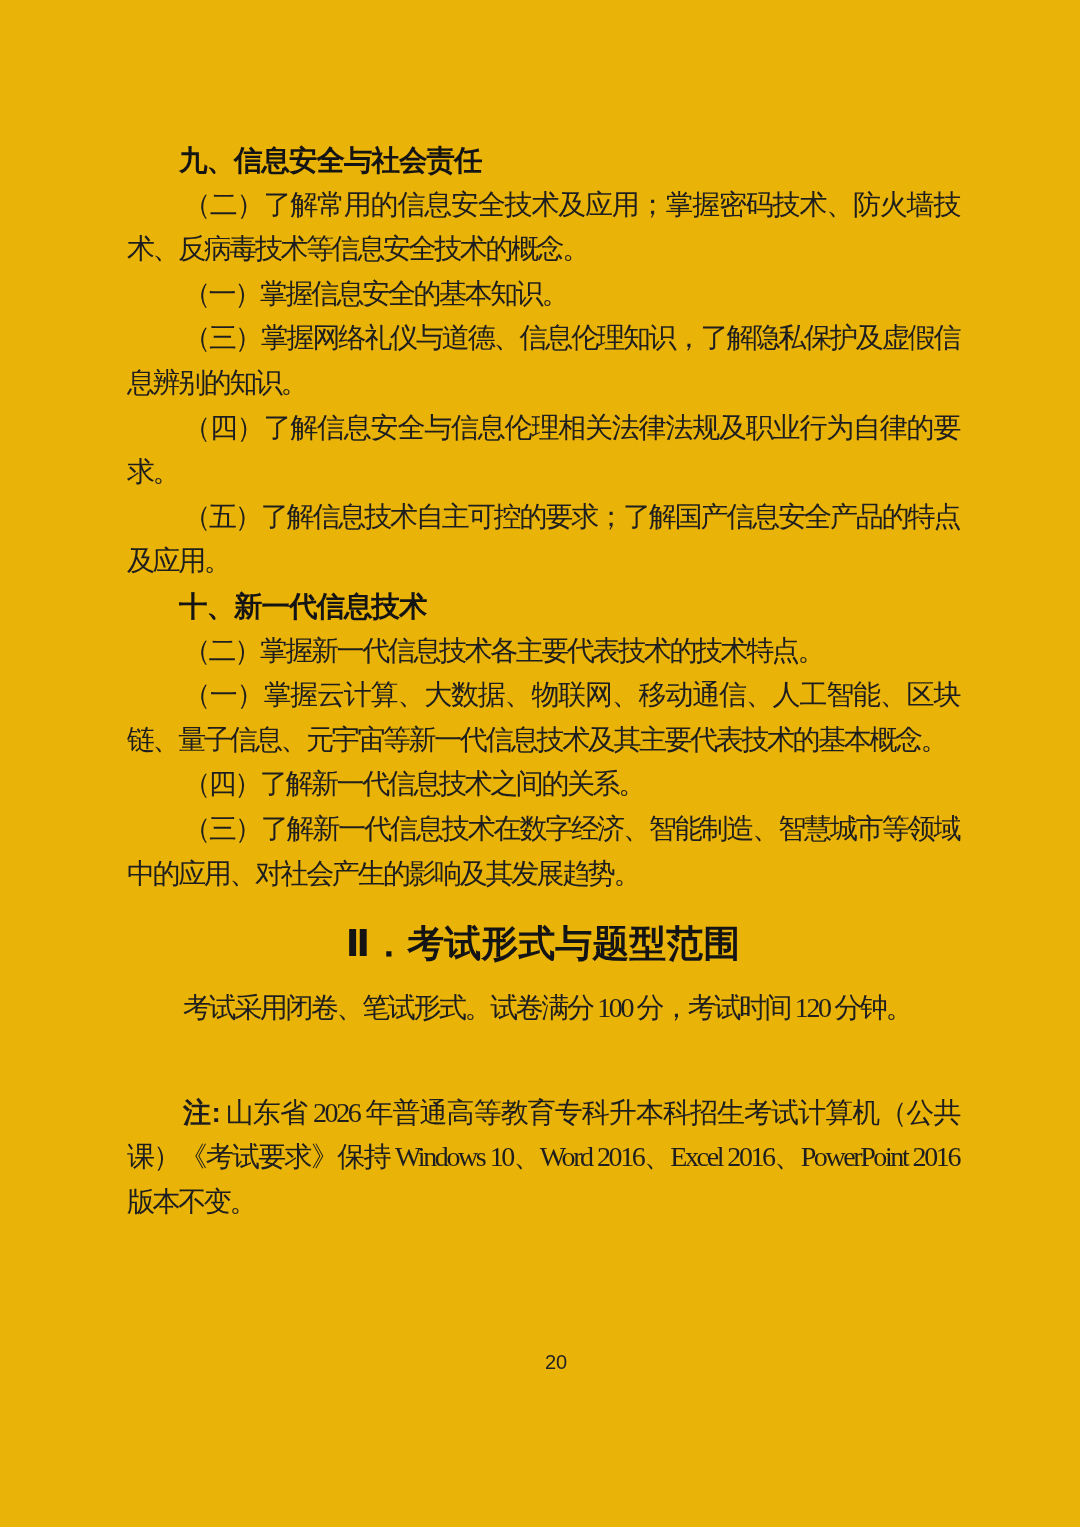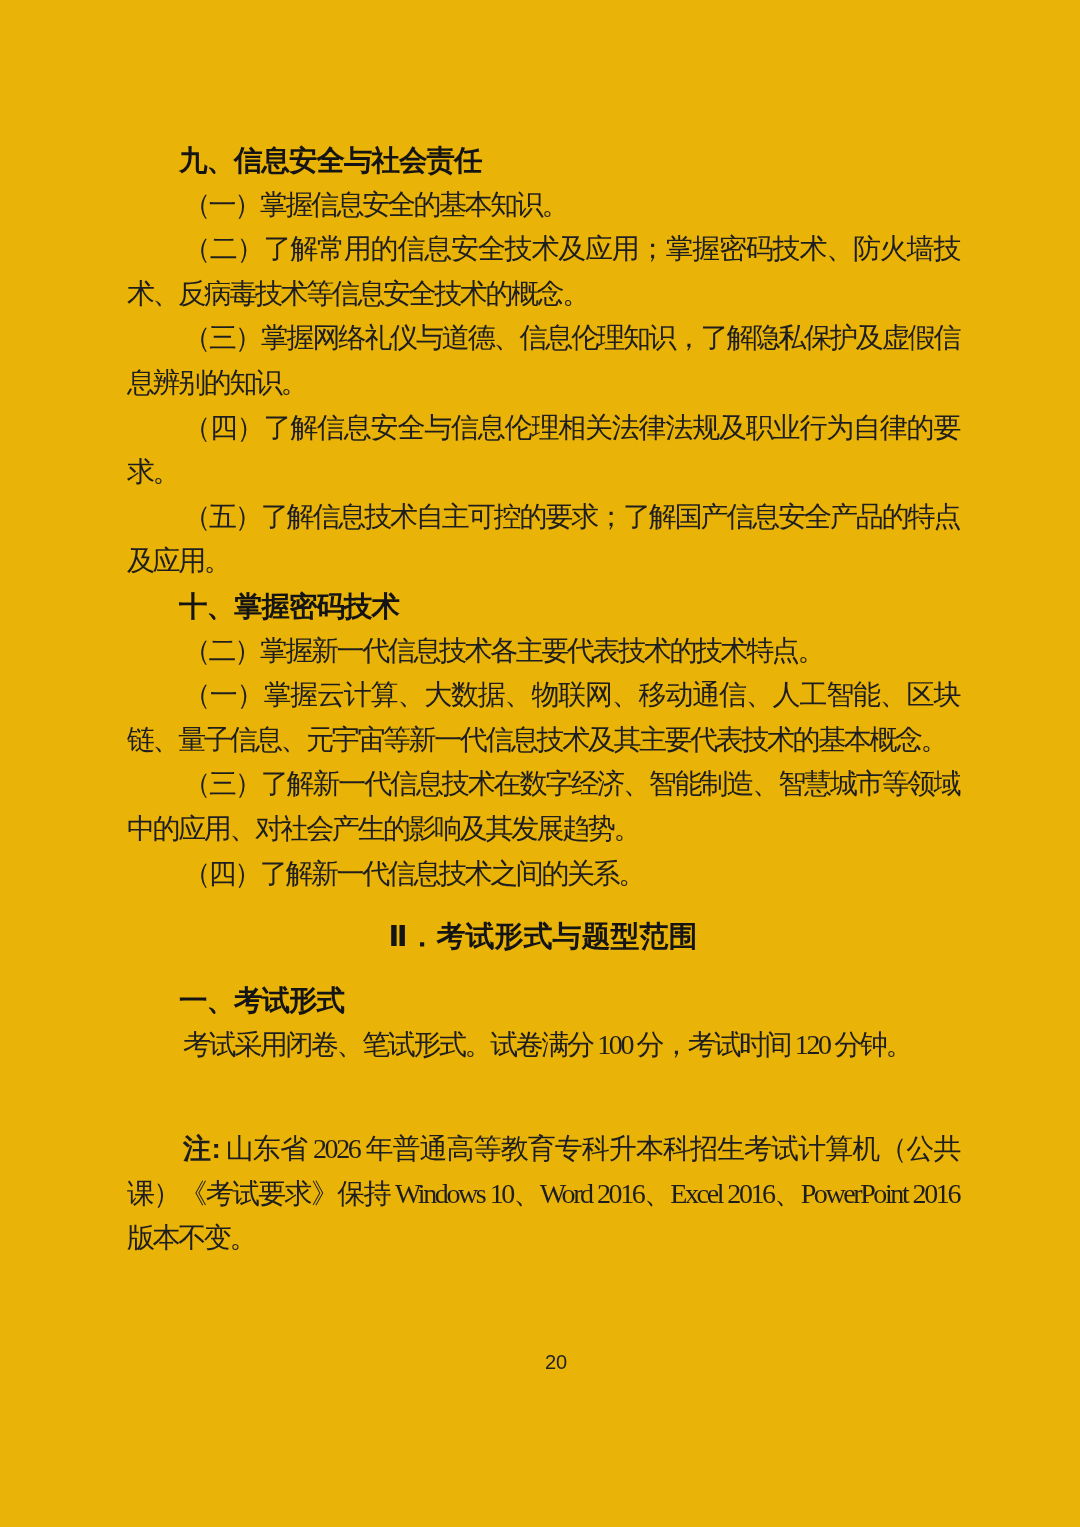--- a/index.html
+++ b/index.html
@@ -37,24 +37,24 @@
     margin: 0;
     font-family: "Liberation Sans", "DejaVu Sans", sans-serif;
     font-weight: bold;
     font-size: 28.5px;
     line-height: 44.6px;
     letter-spacing: -1px;
     text-indent: 52px;
     color: #141414;
   }
   .part-title {
-    margin: 14px 0 16px 0;
+    margin: 22px 0 16px 0;
     font-family: "Liberation Sans", "DejaVu Sans", sans-serif;
     font-weight: bold;
-    font-size: 29px;
+    font-size: 37px;
     line-height: 52px;
     letter-spacing: 0;
     text-align: center;
     text-indent: 0;
     color: #141414;
   }
   .note {
     margin-top: 60px;
   }
   .note .note-prefix {
@@ -73,29 +73,28 @@
     line-height: 28px;
     color: #232323;
   }
 </style>
 </head>
 <body>
 
 <div class="page">
   <main class="content" id="doc">
       <h3 class="heading">九、信息安全与社会责任</h3>
+      <p class="para">（二）了解常用的信息安全技术及应用；掌握密码技术、防火墙技术、反病毒技术等信息安全技术的概念。</p>
       <p class="para">（一）掌握信息安全的基本知识。</p>
-      <p class="para">（二）了解常用的信息安全技术及应用；掌握密码技术、防火墙技术、反病毒技术等信息安全技术的概念。</p>
       <p class="para">（三）掌握网络礼仪与道德、信息伦理知识，了解隐私保护及虚假信息辨别的知识。</p>
       <p class="para">（四）了解信息安全与信息伦理相关法律法规及职业行为自律的要求。</p>
       <p class="para">（五）了解信息技术自主可控的要求；了解国产信息安全产品的特点及应用。</p>
-      <h3 class="heading">十、掌握密码技术</h3>
+      <h3 class="heading">十、新一代信息技术</h3>
       <p class="para">（二）掌握新一代信息技术各主要代表技术的技术特点。</p>
       <p class="para">（一）掌握云计算、大数据、物联网、移动通信、人工智能、区块链、量子信息、元宇宙等新一代信息技术及其主要代表技术的基本概念。</p>
+      <p class="para">（四）了解新一代信息技术之间的关系。</p>
       <p class="para">（三）了解新一代信息技术在数字经济、智能制造、智慧城市等领域中的应用、对社会产生的影响及其发展趋势。</p>
-      <p class="para">（四）了解新一代信息技术之间的关系。</p>
       <h2 class="part-title">Ⅱ．考试形式与题型范围</h2>
-      <h3 class="heading">一、考试形式</h3>
       <p class="para">考试采用闭卷、笔试形式。试卷满分 100 分，考试时间 120 分钟。</p>
       <p class="para note"><b class="note-prefix">注:</b> <span>山东省 2026 年普通高等教育专科升本科招生考试计算机（公共课）《考试要求》保持 Windows 10、Word 2016、Excel 2016、PowerPoint 2016 版本不变。</span></p>
     </main>
   <div class="page-number">20</div>
 </div>
 
 </body></html>

